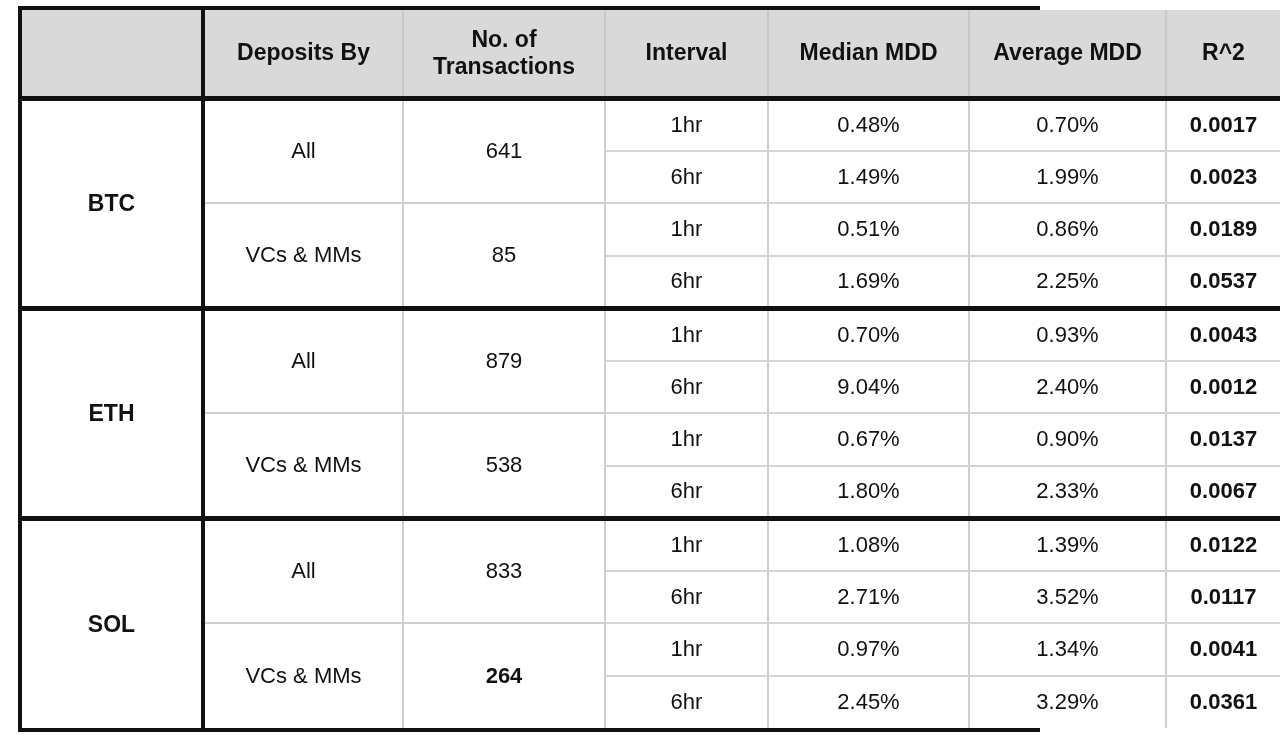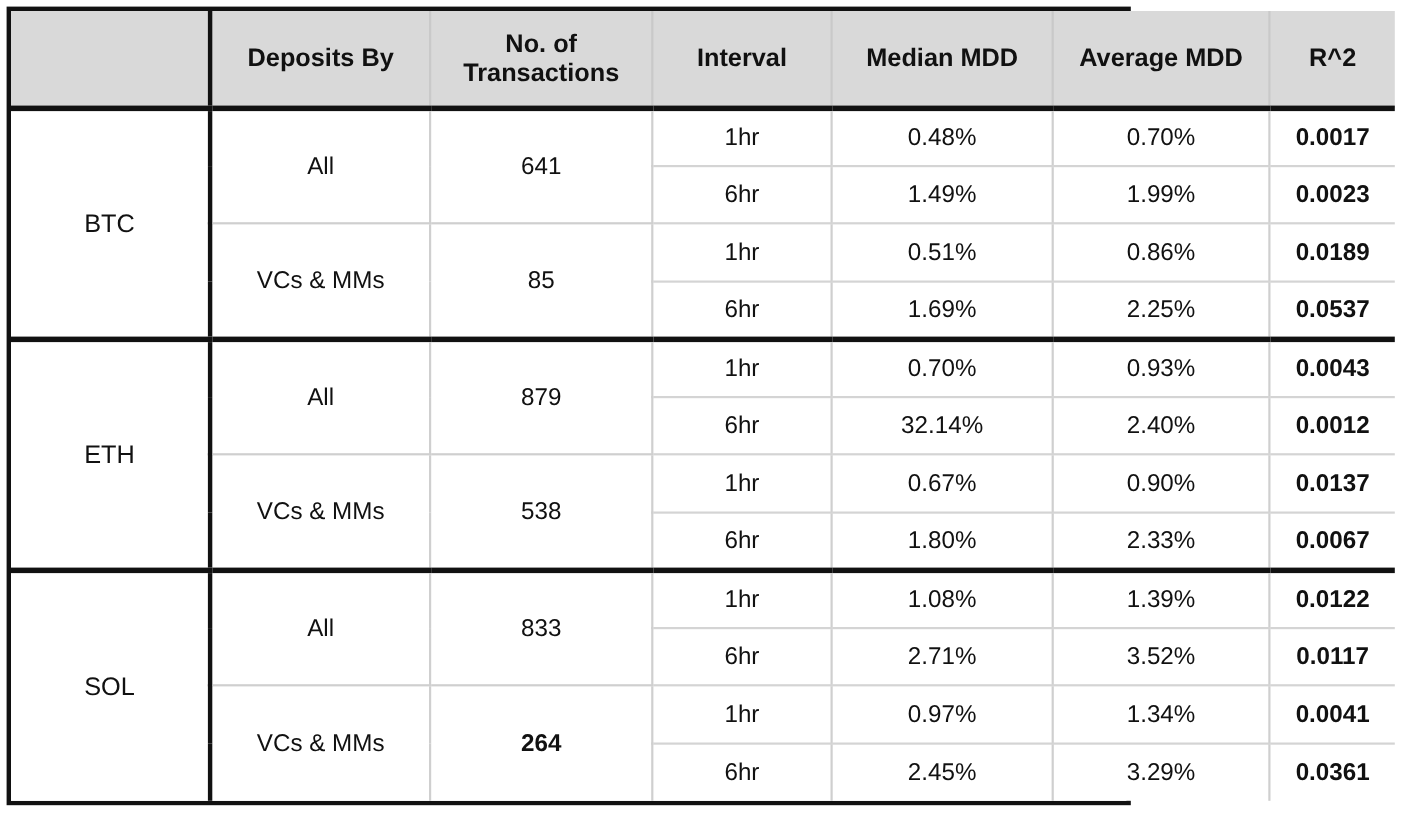--- a/index.html
+++ b/index.html
@@ -13,21 +13,21 @@
   }
   #root {
     position: relative;
     width: 1280px;
     height: 741px;
     background: #ffffff;
   }
   
   .table-wrap {
     position: absolute;
-    left: 6px;
+    left: 18px;
     top: 6px;
     width: 1022px;
     height: 726px;
     border: 4px solid #111111;
     background: #ffffff;
   }
   table.matrix {
     width: 100%;
     height: 100%;
     border-collapse: collapse;
@@ -67,21 +67,21 @@
     color: #111111;
     text-align: center;
     vertical-align: middle;
     background: #ffffff;
     border-right: 2px solid #cfcfcf;
     border-bottom: 2px solid #d4d4d4;
     padding: 2px 4px;
     height: 52px;
   }
   tbody td.asset-cell {
-    font-weight: normal;
+    font-weight: bold;
     font-size: 23px;
     border-right: 4px solid #111111;
     border-bottom: none;
   }
   tbody td.dep-cell,
   tbody td.tx-cell {
     border-bottom: 2px solid #d4d4d4;
   }
   tbody td.r2-cell { border-right: none; font-weight: bold; }
 
@@ -163,21 +163,21 @@
             <td class="asset-cell" rowspan="4" style="border-bottom: 5px solid rgb(17, 17, 17);">ETH</td>
             <td class="dep-cell dep-block-end" rowspan="2">All</td>
             <td class="tx-cell tx-block-end" rowspan="2">879</td>
             <td>1hr</td>
             <td>0.70%</td>
             <td>0.93%</td>
             <td class="r2-cell">0.0043</td>
           </tr>
           <tr>
             <td>6hr</td>
-            <td>32.14%</td>
+            <td>9.04%</td>
             <td>2.40%</td>
             <td class="r2-cell">0.0012</td>
           </tr>
           <tr>
             <td class="dep-cell" rowspan="2" style="border-bottom: 5px solid rgb(17, 17, 17);">VCs &amp; MMs</td>
             <td class="tx-cell" rowspan="2" style="border-bottom: 5px solid rgb(17, 17, 17);">538</td>
             <td>1hr</td>
             <td>0.67%</td>
             <td>0.90%</td>
             <td class="r2-cell">0.0137</td>

